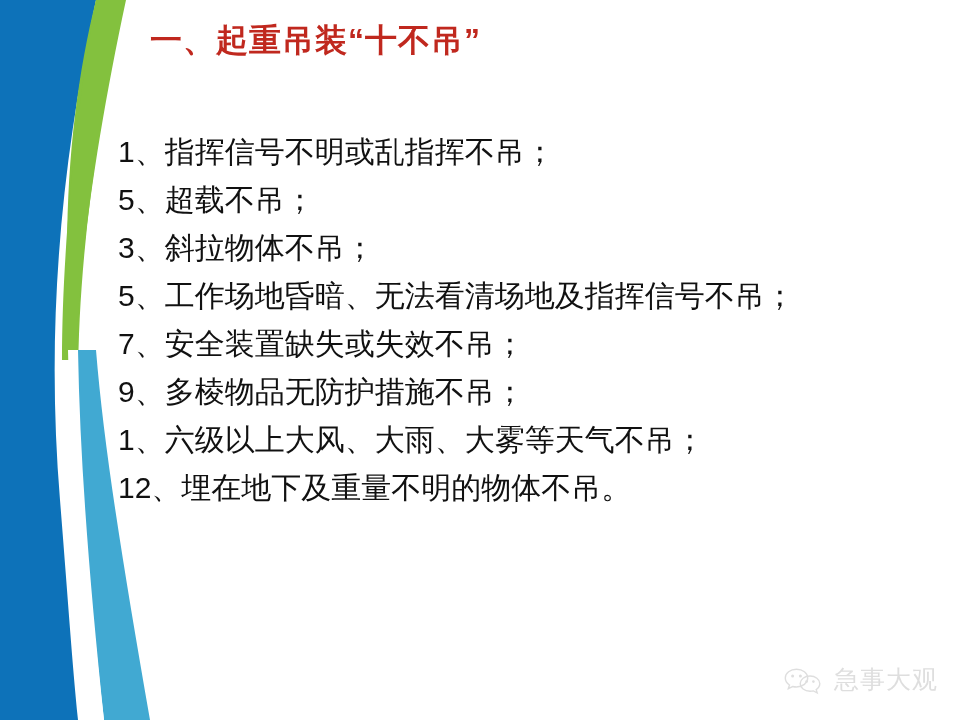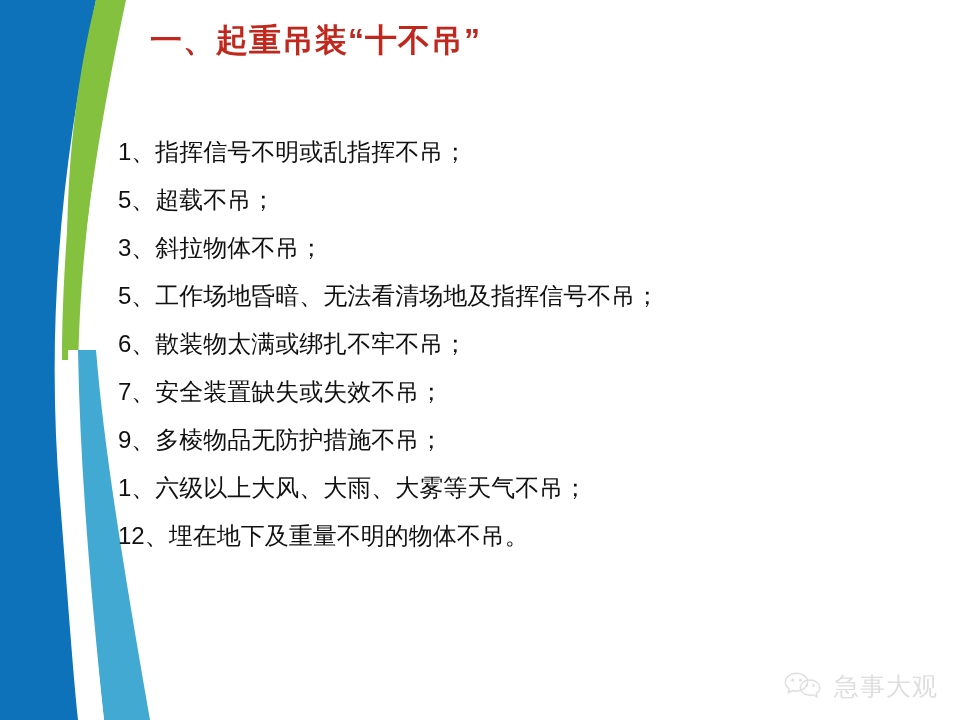--- a/index.html
+++ b/index.html
@@ -45,33 +45,33 @@
   
   #list {
     position: absolute;
     left: 118px;
     top: 128px;
     width: 800px;
   }
   .line {
     display: block;
     color: #111111;
-    font-size: 24px;
+    font-size: 30px;
     line-height: 48px;
     white-space: nowrap;
     letter-spacing: 0px;
   }
 
   
   #watermark {
     position: absolute;
     right: 22px;
-    bottom: 17px;
+    bottom: 24px;
     display: flex;
-    align-items: flex-start;
+    align-items: flex-end;
     gap: 10px;
     opacity: 0.45;
   }
   #watermark .wm-icon {
     display: block;
     width: 42px;
     height: 30px;
   }
   #watermark .wm-text {
     font-size: 25px;
@@ -103,21 +103,20 @@
              C90,585 80,465 78,350 Z"></path>
   </svg>
 
   <div id="title">一、起重吊装“十不吊”</div>
 
   <div id="list">
     <span class="line">1、指挥信号不明或乱指挥不吊；</span>
     <span class="line">5、超载不吊；</span>
     <span class="line">3、斜拉物体不吊；</span>
     <span class="line">5、工作场地昏暗、无法看清场地及指挥信号不吊；</span>
-    <span class="line">6、散装物太满或绑扎不牢不吊；</span>
     <span class="line">7、安全装置缺失或失效不吊；</span>
     <span class="line">9、多棱物品无防护措施不吊；</span>
     <span class="line">1、六级以上大风、大雨、大雾等天气不吊；</span>
     <span class="line">12、埋在地下及重量不明的物体不吊。</span>
   </div>
 
   <div id="watermark">
     <svg class="wm-icon" viewBox="0 0 42 30">
       <g fill="none" stroke="#b7b7b7" stroke-width="1.4">
         <path d="M14.5,3.2 C8.3,3.2 3.3,7.2 3.3,12.1 C3.3,14.9 4.9,17.4 7.5,19.0

